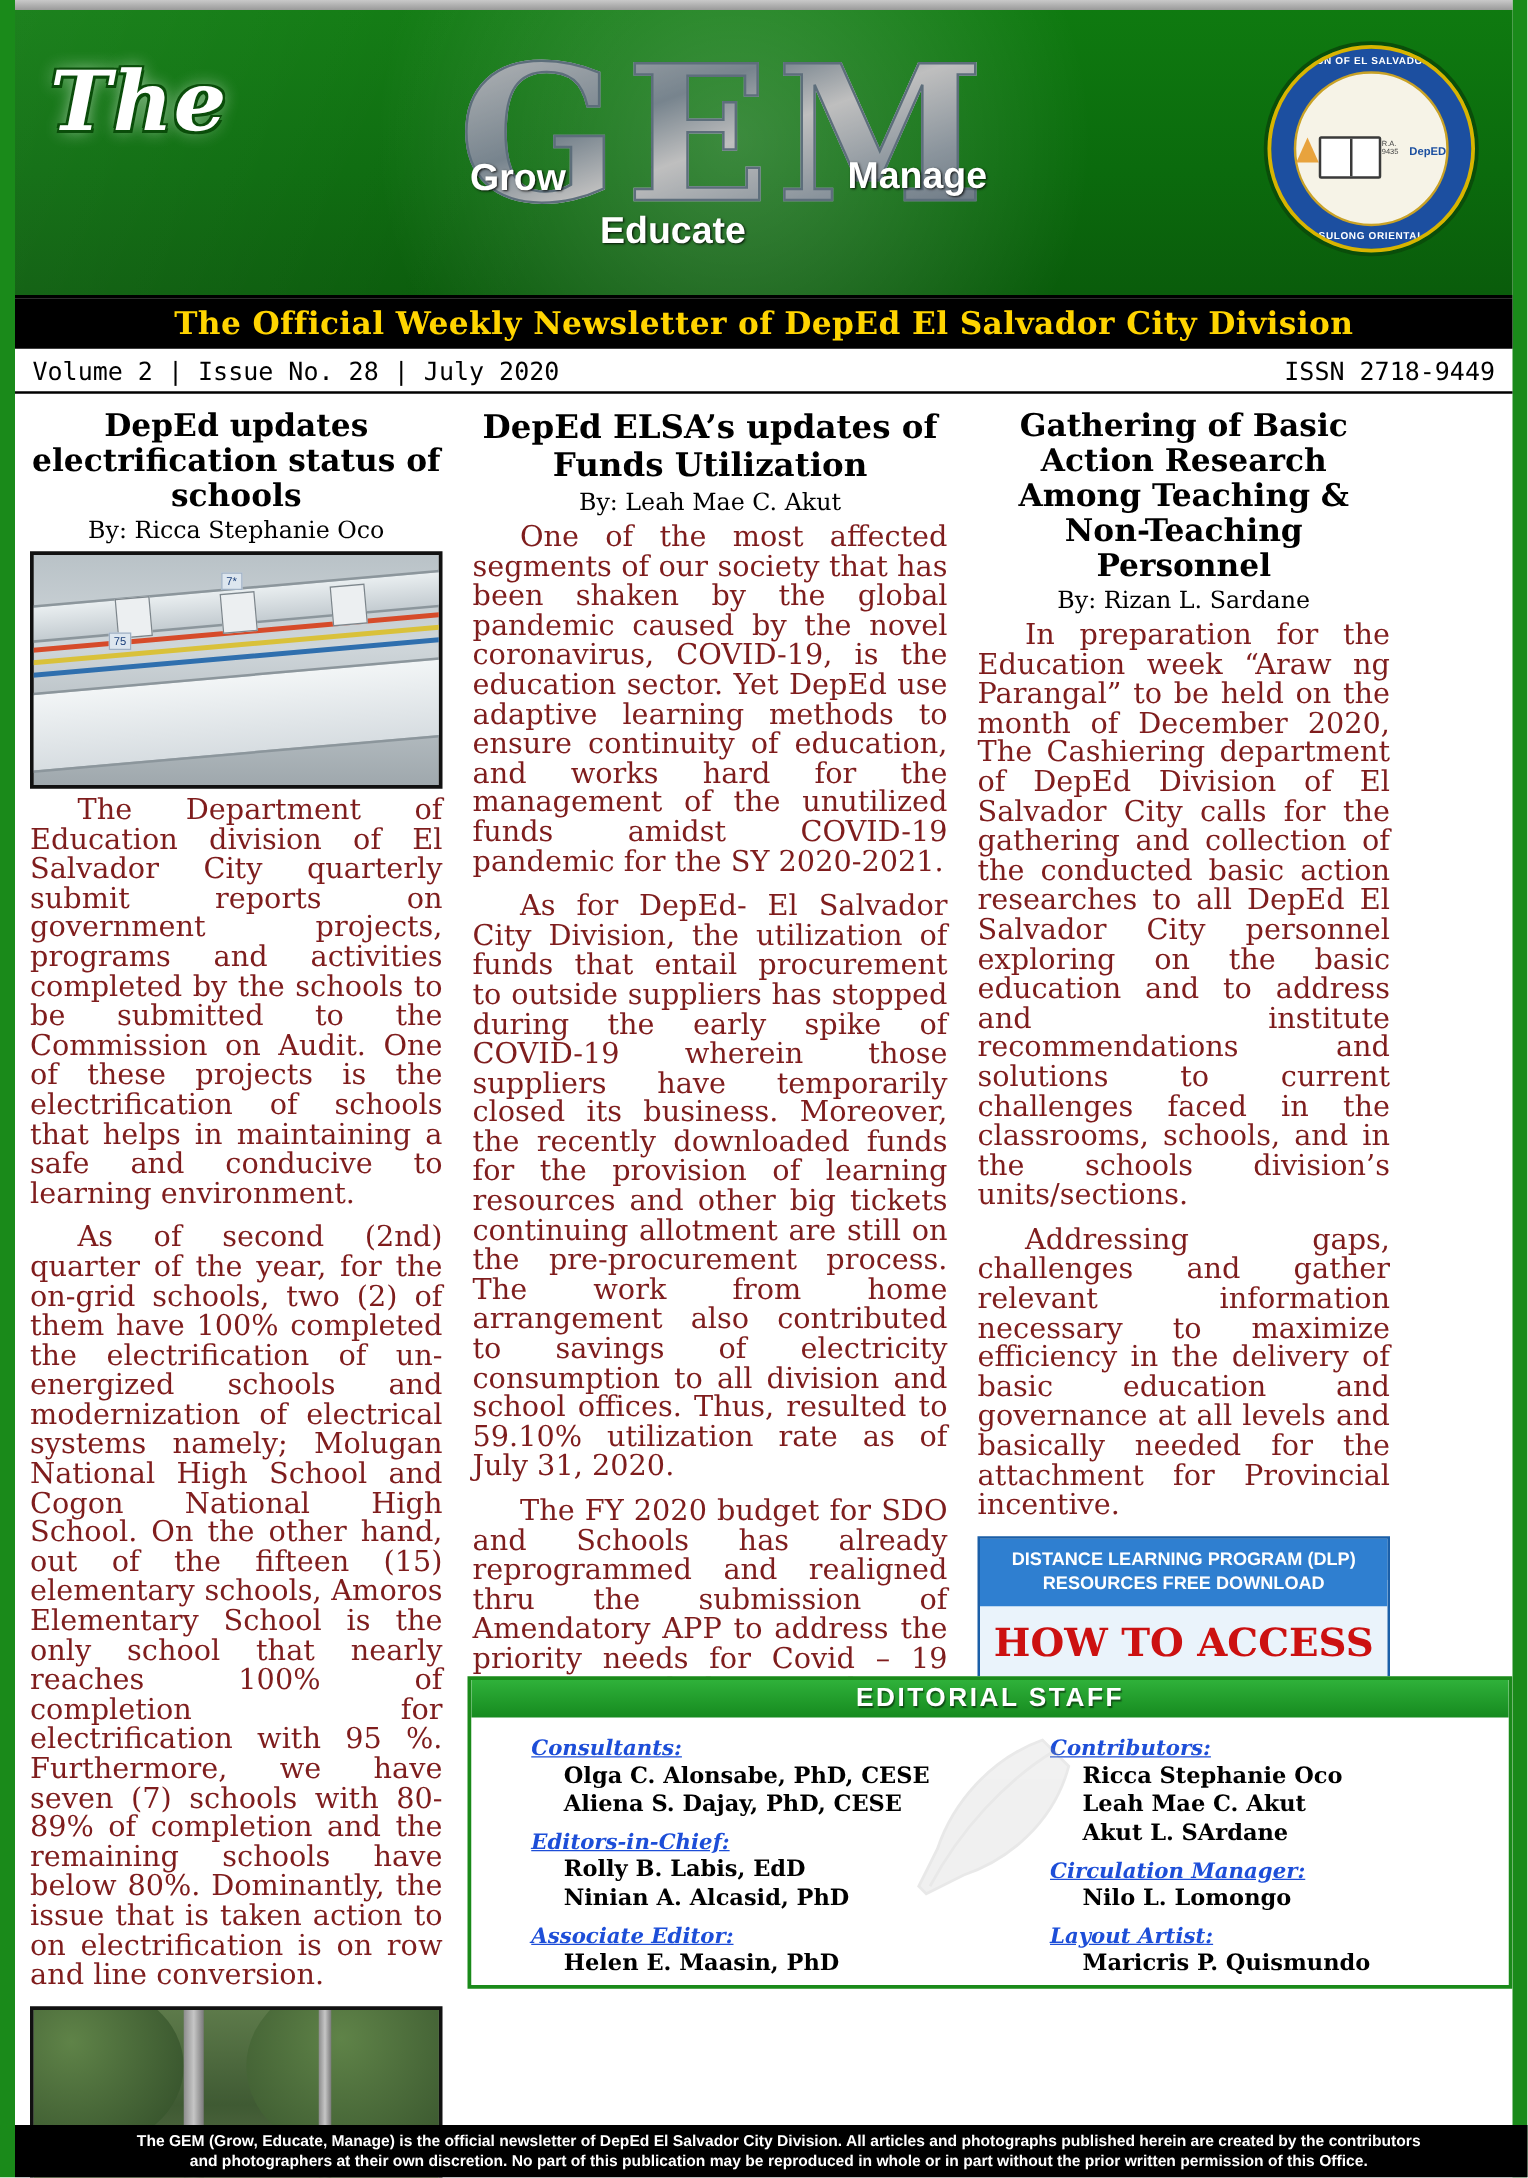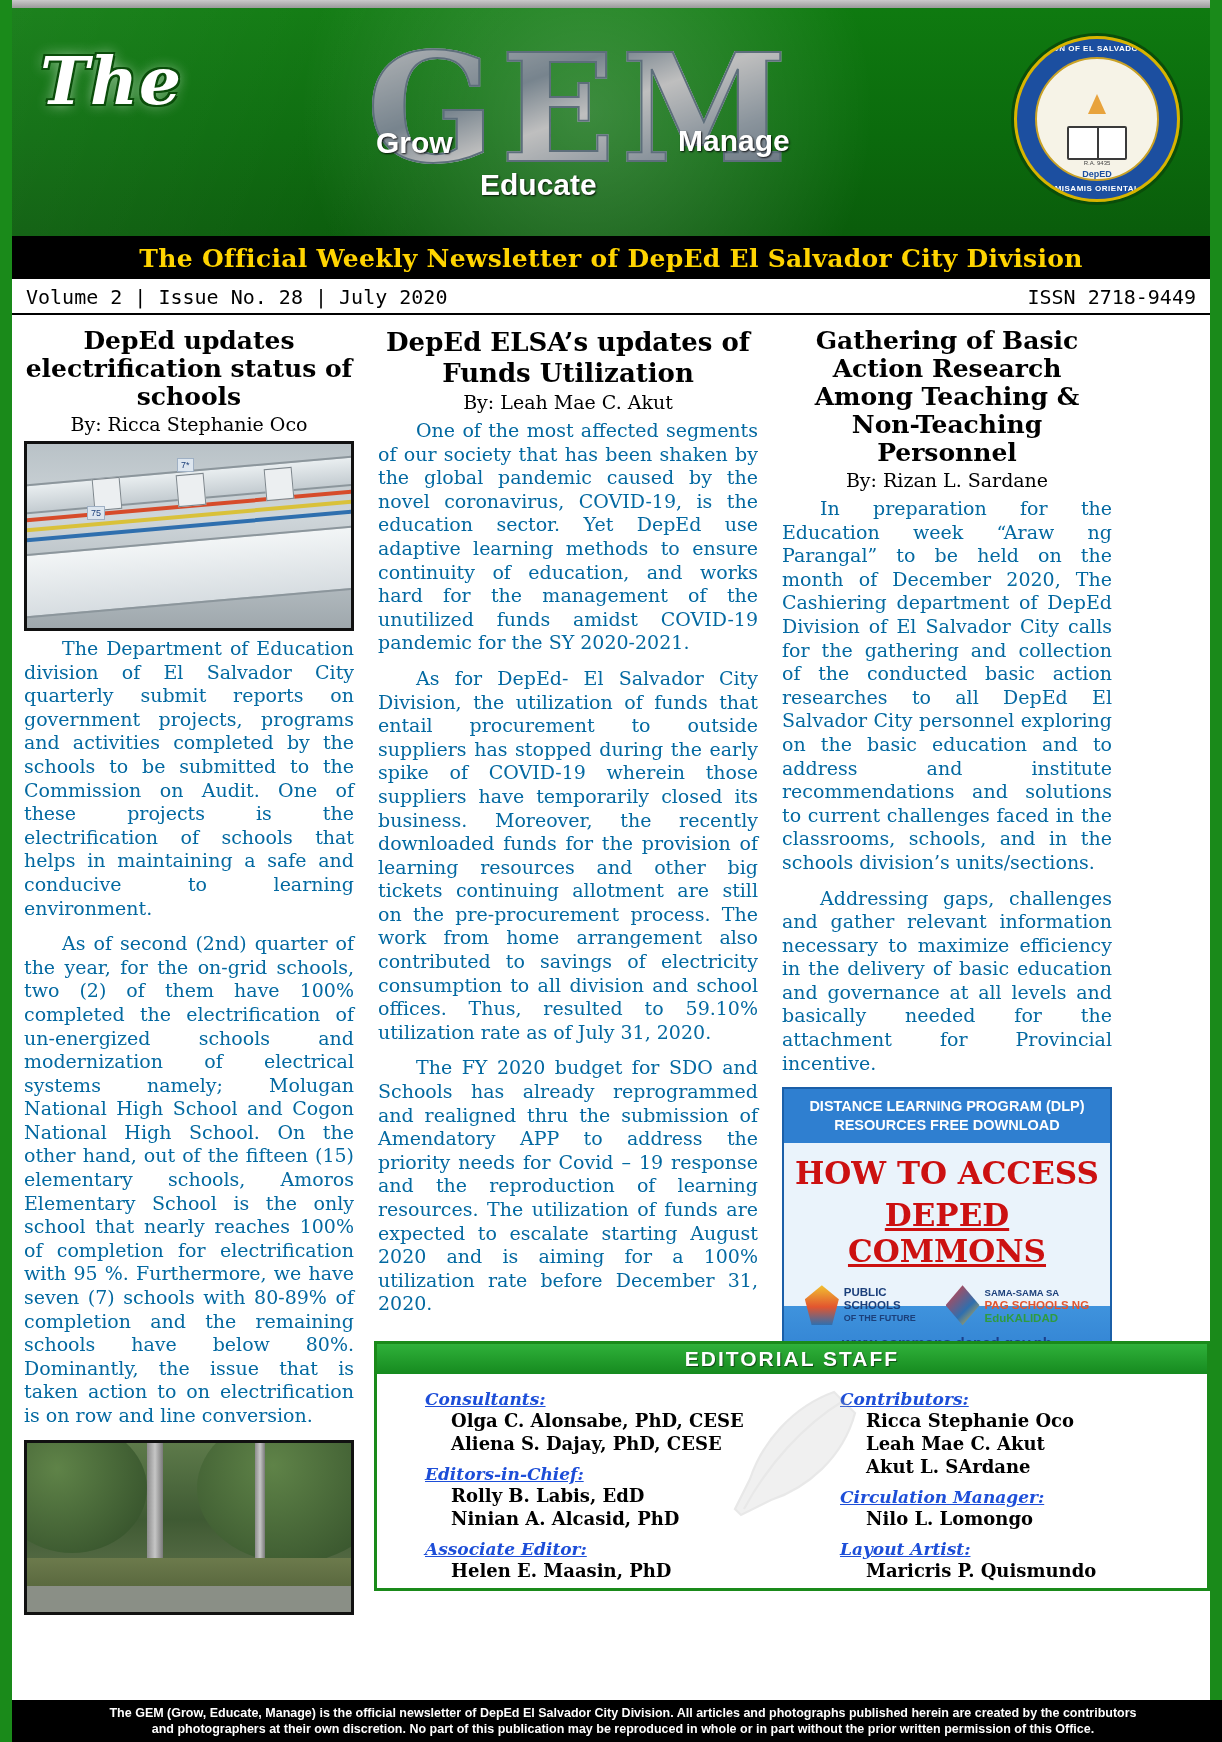--- a/index.html
+++ b/index.html
@@ -102,22 +102,22 @@
     overflow: hidden;
   }
   .seal-inner {
     position: absolute;
     left: 18px; top: 18px; right: 18px; bottom: 18px;
     border-radius: 50%;
     background: #f6f3e7;
     border: 2px solid #c9a227;
     display: flex;
     align-items: center;
-    justify-content: flex-end;
-    flex-direction: column;
+    justify-content: space-between;
+    flex-direction: row;
   }
   .seal-top-text, .seal-bottom-text {
     position: absolute;
     width: 100%;
     text-align: center;
     color: #ffffff;
     font-family: "Liberation Sans", sans-serif;
     font-size: 8px;
     font-weight: bold;
     letter-spacing: 0.5px;
@@ -210,25 +210,25 @@
     text-align: center;
     font-family: "DejaVu Serif", serif;
     font-size: 19px;
     margin-bottom: 6px;
     color: #000;
   }
   p.body {
     text-align: justify;
     text-justify: inter-word;
     font-family: "DejaVu Serif", serif;
-    font-size: 19px;
+    font-size: 23px;
     line-height: 23.6px;
     margin: 0 0 12px 0;
     text-indent: 38px;
-    color: #0369a1;
+    color: #7f1d1d;
     -webkit-hyphens: none;
     hyphens: none;
   }
   
   .photo {
     width: 100%;
     border: 3px solid #111;
     box-sizing: border-box;
     position: relative;
     overflow: hidden;
@@ -461,21 +461,21 @@
   <div class="masthead">
     <div class="masthead-the">The</div>
     <div class="gem-wrap">
       <div class="gem-text">GEM</div>
       <div class="gem-word gem-grow">Grow</div>
       <div class="gem-word gem-educate">Educate</div>
       <div class="gem-word gem-manage">Manage</div>
     </div>
     <div class="seal">
       <div class="seal-top-text">DIVISION OF EL SALVADOR CITY</div>
-      <div class="seal-bottom-text">MISAMIS ORIENTAL</div>
+      <div class="seal-bottom-text">SULONG ORIENTAL</div>
       <div class="seal-inner">
         <div class="seal-torch"></div>
         <div class="seal-book"></div>
         <div class="seal-small">R.A. 9435</div>
         <div class="seal-dep">DepED</div>
       </div>
     </div>
   </div>
 
   <div class="tagline">The Official Weekly Newsletter of DepEd El Salvador City Division</div>

